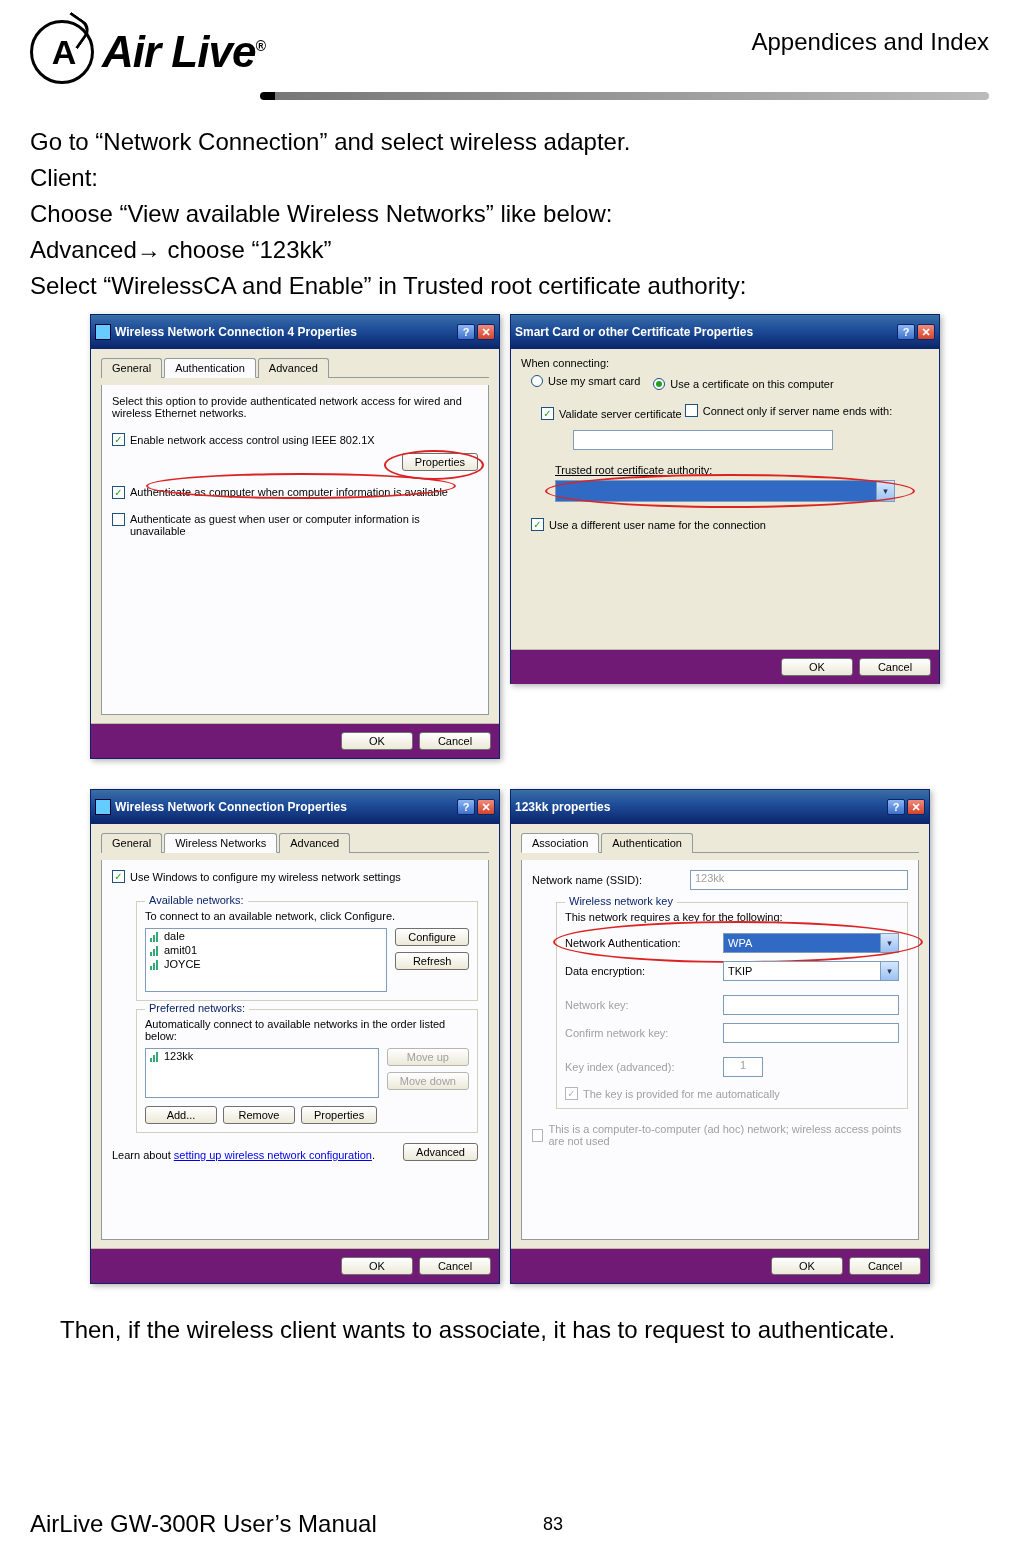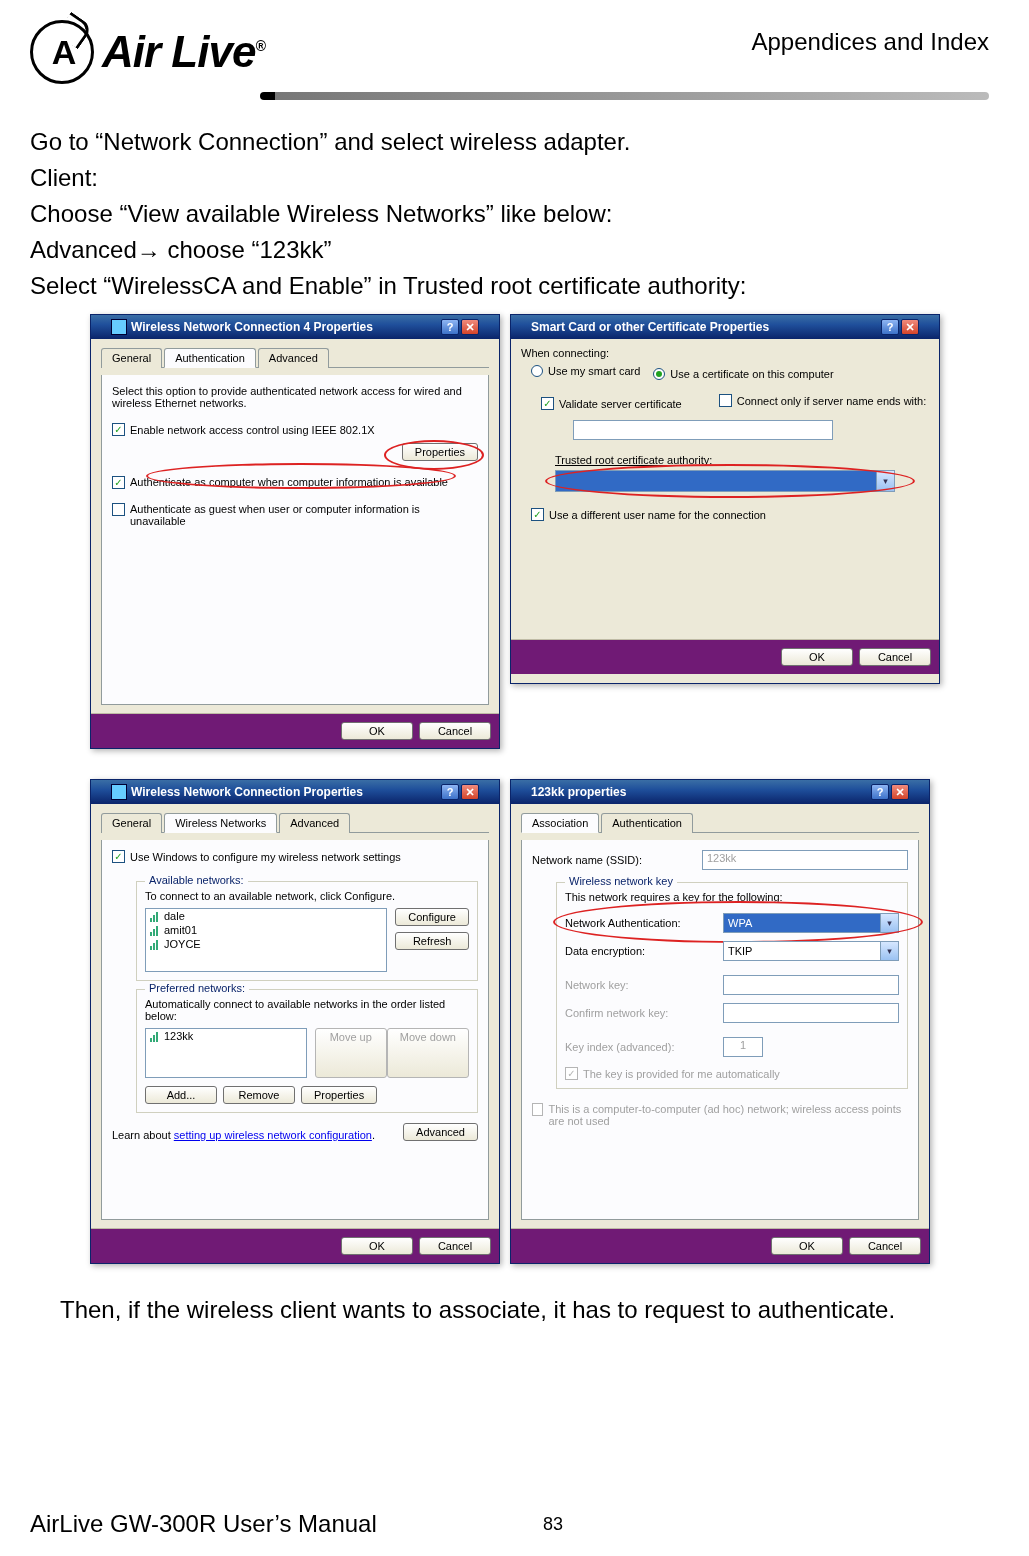--- a/index.html
+++ b/index.html
@@ -89,26 +89,26 @@
   .xp-window{
     background:#ece9d8;
     border:1px solid #0a246a;
     font-family: Tahoma, Arial, sans-serif;
     font-size:11px;
     color:#000;
     position:relative;
     box-shadow: 2px 2px 6px rgba(0,0,0,.3);
   }
   .xp-titlebar{
-    height:24px;
+    height:34px;
     background:linear-gradient(to bottom,#3a6ea5,#1f4f9b 40%,#0a246a);
     color:#fff;
     display:flex;
     align-items:center;
-    padding:0 20px;
+    padding:0 4px;
     font-weight:bold;
     font-size:12px;
   }
   .xp-title-icon{
     width:16px;height:16px;margin-right:4px;
     background:#6cf;border:1px solid #003;
   }
   .xp-title-text{flex:1;white-space:nowrap;overflow:hidden;text-overflow:ellipsis;}
   .xp-title-btns{display:flex;gap:2px;}
   .xp-title-btn{
@@ -284,21 +284,21 @@
             <span>Use my smart card</span>
           </div>
         <div class="xp-radio" style="margin-left:10px;margin-bottom:14px;">
             <span class="dot selected"></span>
             <span>Use a certificate on this computer</span>
           </div>
         <div class="xp-checkbox" style="margin-left:20px;margin-bottom:10px;">
             <span class="box">✓</span>
             <span>Validate server certificate</span>
           </div>
-        <div class="xp-checkbox" style="margin-left:34px;margin-bottom:4px;">
+        <div class="xp-checkbox" style="margin-bottom:4px;">
             <span class="box"></span>
             <span>Connect only if server name ends with:</span>
           </div>
         <div style="margin-left:52px;margin-bottom:12px;"><span class="xp-input" style="display:inline-block;width:260px;"></span></div>
         <div style="margin-left:34px;margin-bottom:4px;text-decoration:underline;">Trusted root certificate authority:</div>
         <div style="margin-left:34px;position:relative;margin-bottom:16px;">
           <span class="xp-select highlight" style="width:340px;height:22px;">
               <span>&nbsp;</span>
             </span>
           <div class="red-ellipse" style="top:-6px;left:-10px;width:370px;height:34px;"></div>
@@ -364,21 +364,21 @@
           <div class="xp-group">
             <span class="xp-group-legend">Preferred networks:</span>
             <div style="margin-bottom:6px;">Automatically connect to available networks in the order listed below:</div>
             <div style="display:flex;gap:8px;">
               <div class="xp-listbox" style="flex:1;height:50px;">
                 <div class="item">
                     <span class="sig"></span>
                     <span>123kk</span>
                   </div>
               </div>
-              <div style="display:flex;flex-direction:row;">
+              <div style="display:flex;flex-direction:column;gap:6px;">
                 <span class="xp-button disabled">Move up</span>
                 <span class="xp-button disabled">Move down</span>
               </div>
             </div>
             <div style="display:flex;gap:6px;margin-top:8px;">
               <span class="xp-button">Add...</span>
               <span class="xp-button">Remove</span>
               <span class="xp-button">Properties</span>
             </div>
           </div>
@@ -403,21 +403,21 @@
           <span class="xp-title-btn">?</span>
           <span class="xp-title-btn close">✕</span>
         </span>
       </div>
       <div class="xp-body">
         <div class="xp-tabs">
           <div class="xp-tab active">Association</div>
           <div class="xp-tab">Authentication</div>
         </div>
         <div class="xp-panel" style="min-height:380px;position:relative;">
-          <div style="display:flex;align-items:center;gap:20px;margin-bottom:12px;">
+          <div style="display:flex;align-items:center;gap:8px;margin-bottom:12px;">
             <span style="width:150px;">Network name (SSID):</span>
             <span class="xp-input small-disabled" style="flex:1;">123kk</span>
           </div>
           <div class="xp-group" style="background:transparent;">
             <span class="xp-group-legend">Wireless network key</span>
             <div style="margin-bottom:10px;">This network requires a key for the following:</div>
             <div style="display:flex;align-items:center;gap:8px;margin-bottom:8px;position:relative;">
               <span style="width:150px;">Network Authentication:</span>
               <span class="xp-select highlight" style="flex:1;">
                   <span>WPA</span>
@@ -440,21 +440,21 @@
             </div>
             <div style="display:flex;align-items:center;gap:8px;margin-bottom:10px;">
               <span style="width:150px;" class="small-disabled">Key index (advanced):</span>
               <span class="xp-input small-disabled" style="width:40px;text-align:center;">1</span>
             </div>
             <div class="xp-checkbox small-disabled">
                 <span class="box" style="border-color:#b5b5b5;color:#b5b5b5;">✓</span>
                 <span>The key is provided for me automatically</span>
               </div>
           </div>
-          <div class="xp-checkbox small-disabled" style="margin-top:14px;align-items:flex-start;">
+          <div class="xp-checkbox small-disabled" style="margin-top:14px;align-items:center;">
             <span class="box" style="border-color:#b5b5b5;"></span>
               <span>This is a computer-to-computer (ad hoc) network; wireless access points are not used</span>
           </div>
         </div>
       </div>
       <div class="xp-bottom-btns">
         <span class="xp-button">OK</span>
         <span class="xp-button">Cancel</span>
       </div>
     </div>

